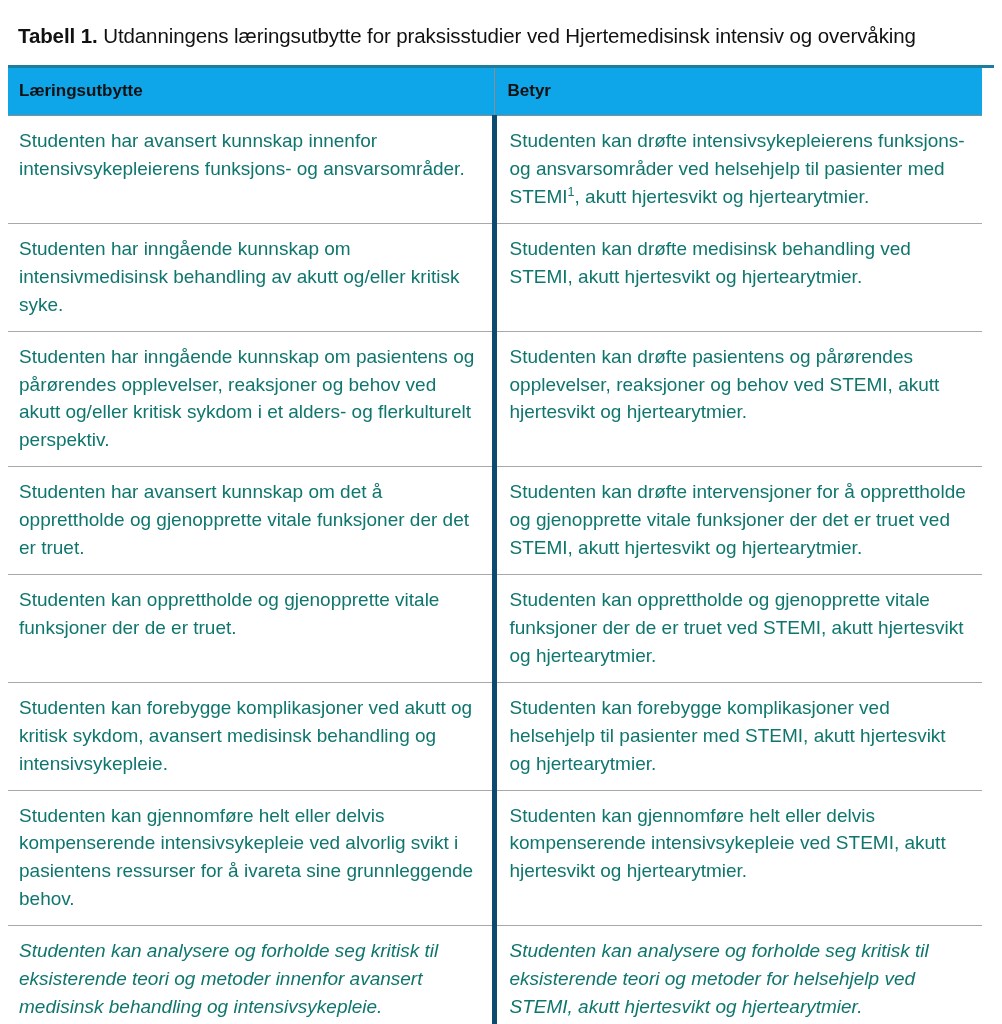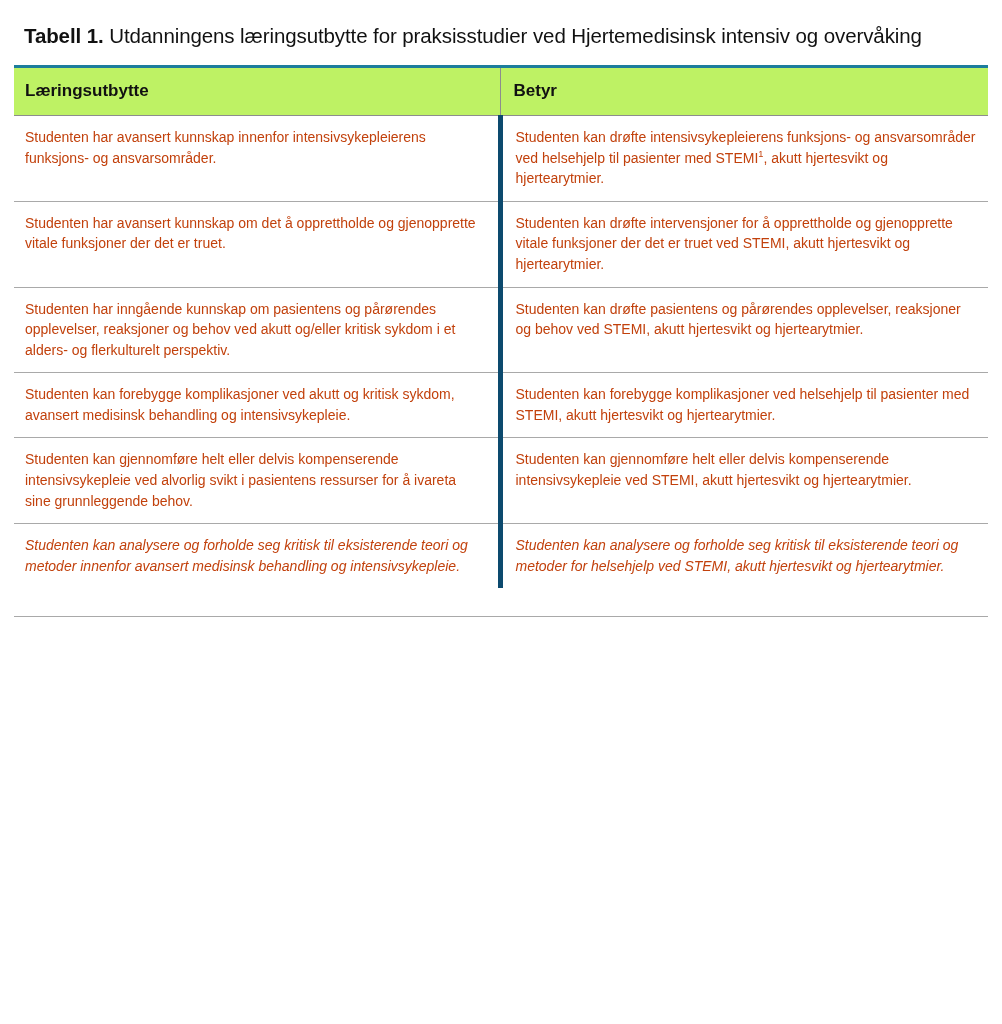--- a/index.html
+++ b/index.html
@@ -13,21 +13,21 @@
     height: 1024px;
     font-family: "Liberation Sans", sans-serif;
     color: #1a1a1a;
     -webkit-font-smoothing: antialiased;
   }
 
   .page {
     width: 1002px;
     height: 924px;
     box-sizing: border-box;
-    padding: 0 14px;
+    padding: 0 8px;
     position: relative;
   }
 
   
   .caption {
     font-size: 20.5px;
     line-height: 1.32;
     color: #111111;
     padding: 22px 0 0 10px;
     max-width: 950px;
@@ -47,38 +47,38 @@
   }
   table.t1 {
     width: 974px;
     border-collapse: collapse;
     table-layout: fixed;
   }
   table.t1 col.c1 { width: 486px; }
   table.t1 col.c2 { width: 488px; }
 
   thead th {
-    background: #bef264;
+    background: #0ea5e9;
     text-align: left;
     font-size: 17px;
     font-weight: bold;
     color: #111111;
     padding: 13px 12px 14px 11px;
     vertical-align: top;
     border-bottom: 1px solid #8d8d8d;
   }
   thead th.col-right {
     border-left: 1px solid #8d8d8d;
     padding-left: 13px;
   }
 
   tbody td {
-    font-size: 14px;
+    font-size: 19px;
     line-height: 1.47;
-    color: #c2410c;
+    color: #0f766e;
     padding: 11px 16px 12px 11px;
     vertical-align: top;
     border-bottom: 1px solid #a9a9a9;
   }
   tbody td.col-right {
     border-left: 5px solid #0c4a6e;
     padding-left: 13px;
     padding-right: 10px;
   }
   tbody tr:last-child td {
@@ -126,32 +126,40 @@
           <th class="col-right">Betyr</th>
         </tr>
       </thead>
       <tbody>
 
         <tr>
           <td class="col-left">Studenten har avansert kunnskap innenfor intensivsykepleierens funksjons- og ansvarsområder.</td>
           <td class="col-right"><span>Studenten kan drøfte intensivsykepleierens funksjons- og ansvarsområder ved helsehjelp til pasienter med STEMI</span><sup class="fn">1</sup><span>, akutt hjertesvikt og hjertearytmier.</span></td>
         </tr>
 
-
         <tr>
-          <td class="col-left">Studenten har avansert kunnskap om det å opprettholde og gjenopprette vitale funksjoner der det er truet.</td>
-          <td class="col-right">Studenten kan drøfte intervensjoner for å opprettholde og gjenopprette vitale funksjoner der det er truet ved STEMI, akutt hjertesvikt og hjertearytmier.</td>
+          <td class="col-left">Studenten har inngående kunnskap om intensivmedisinsk behandling av akutt og/eller kritisk syke.</td>
+          <td class="col-right">Studenten kan drøfte medisinsk behandling ved STEMI, akutt hjertesvikt og hjertearytmier.</td>
         </tr>
 
         <tr>
           <td class="col-left">Studenten har inngående kunnskap om pasientens og pårørendes opplevelser, reaksjoner og behov ved akutt og/eller kritisk sykdom i et alders- og flerkulturelt perspektiv.</td>
           <td class="col-right">Studenten kan drøfte pasientens og pårørendes opplevelser, reaksjoner og behov ved STEMI, akutt hjertesvikt og hjertearytmier.</td>
         </tr>
 
+        <tr>
+          <td class="col-left">Studenten har avansert kunnskap om det å opprettholde og gjenopprette vitale funksjoner der det er truet.</td>
+          <td class="col-right">Studenten kan drøfte intervensjoner for å opprettholde og gjenopprette vitale funksjoner der det er truet ved STEMI, akutt hjertesvikt og hjertearytmier.</td>
+        </tr>
 
+
+        <tr>
+          <td class="col-left">Studenten kan opprettholde og gjenopprette vitale funksjoner der de er truet.</td>
+          <td class="col-right">Studenten kan opprettholde og gjenopprette vitale funksjoner der de er truet ved STEMI, akutt hjertesvikt og hjertearytmier.</td>
+        </tr>
 
         <tr>
           <td class="col-left">Studenten kan forebygge komplikasjoner ved akutt og kritisk sykdom, avansert medisinsk behandling og intensivsykepleie.</td>
           <td class="col-right">Studenten kan forebygge komplikasjoner ved helsehjelp til pasienter med STEMI, akutt hjertesvikt og hjertearytmier.</td>
         </tr>
 
         <tr>
           <td class="col-left">Studenten kan gjennomføre helt eller delvis kompenserende intensivsykepleie ved alvorlig svikt i pasientens ressurser for å ivareta sine grunnleggende behov.</td>
           <td class="col-right">Studenten kan gjennomføre helt eller delvis kompenserende intensivsykepleie ved STEMI, akutt hjertesvikt og hjertearytmier.</td>
         </tr>

